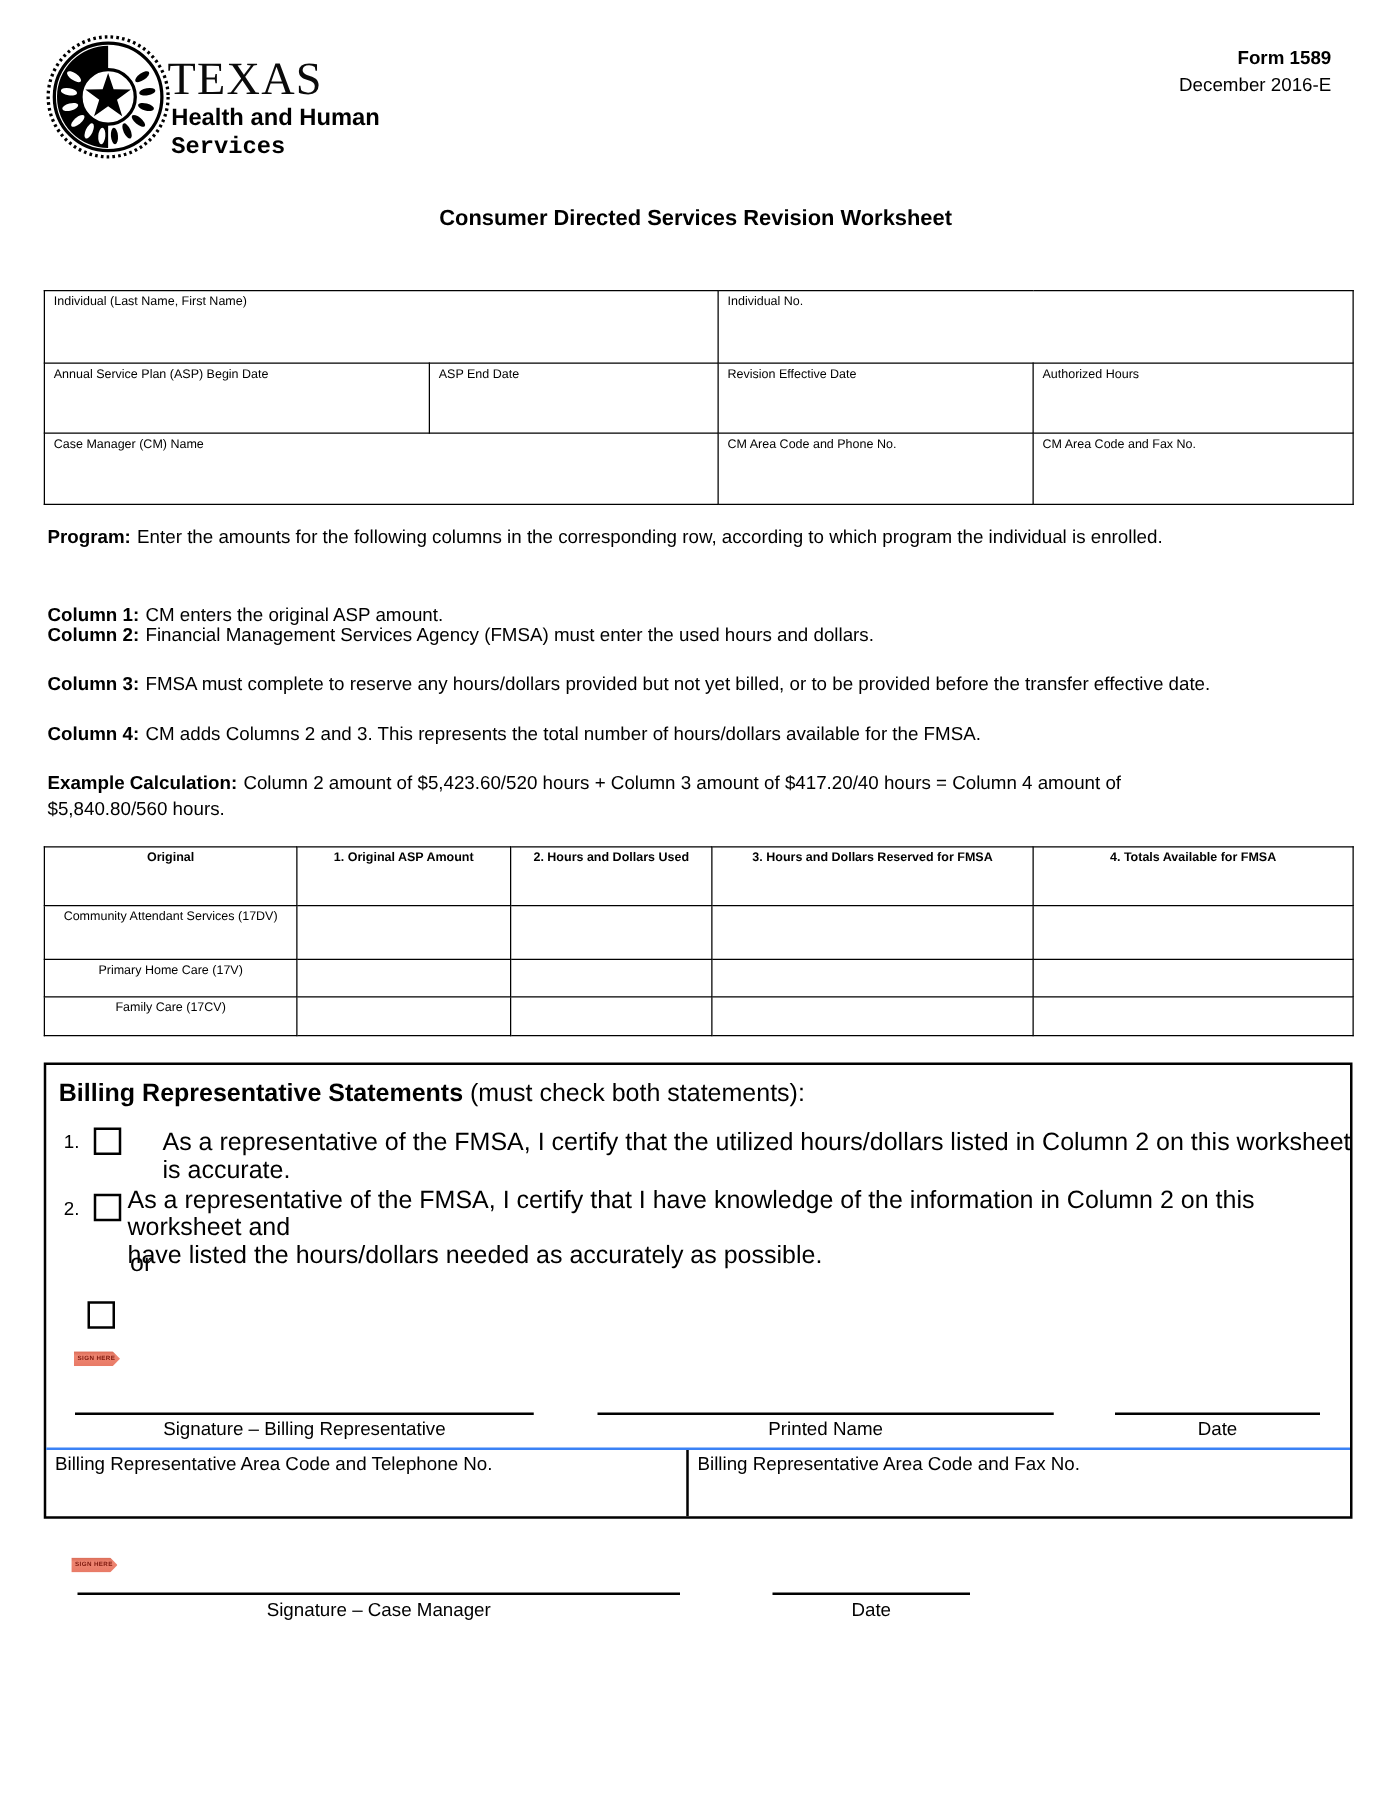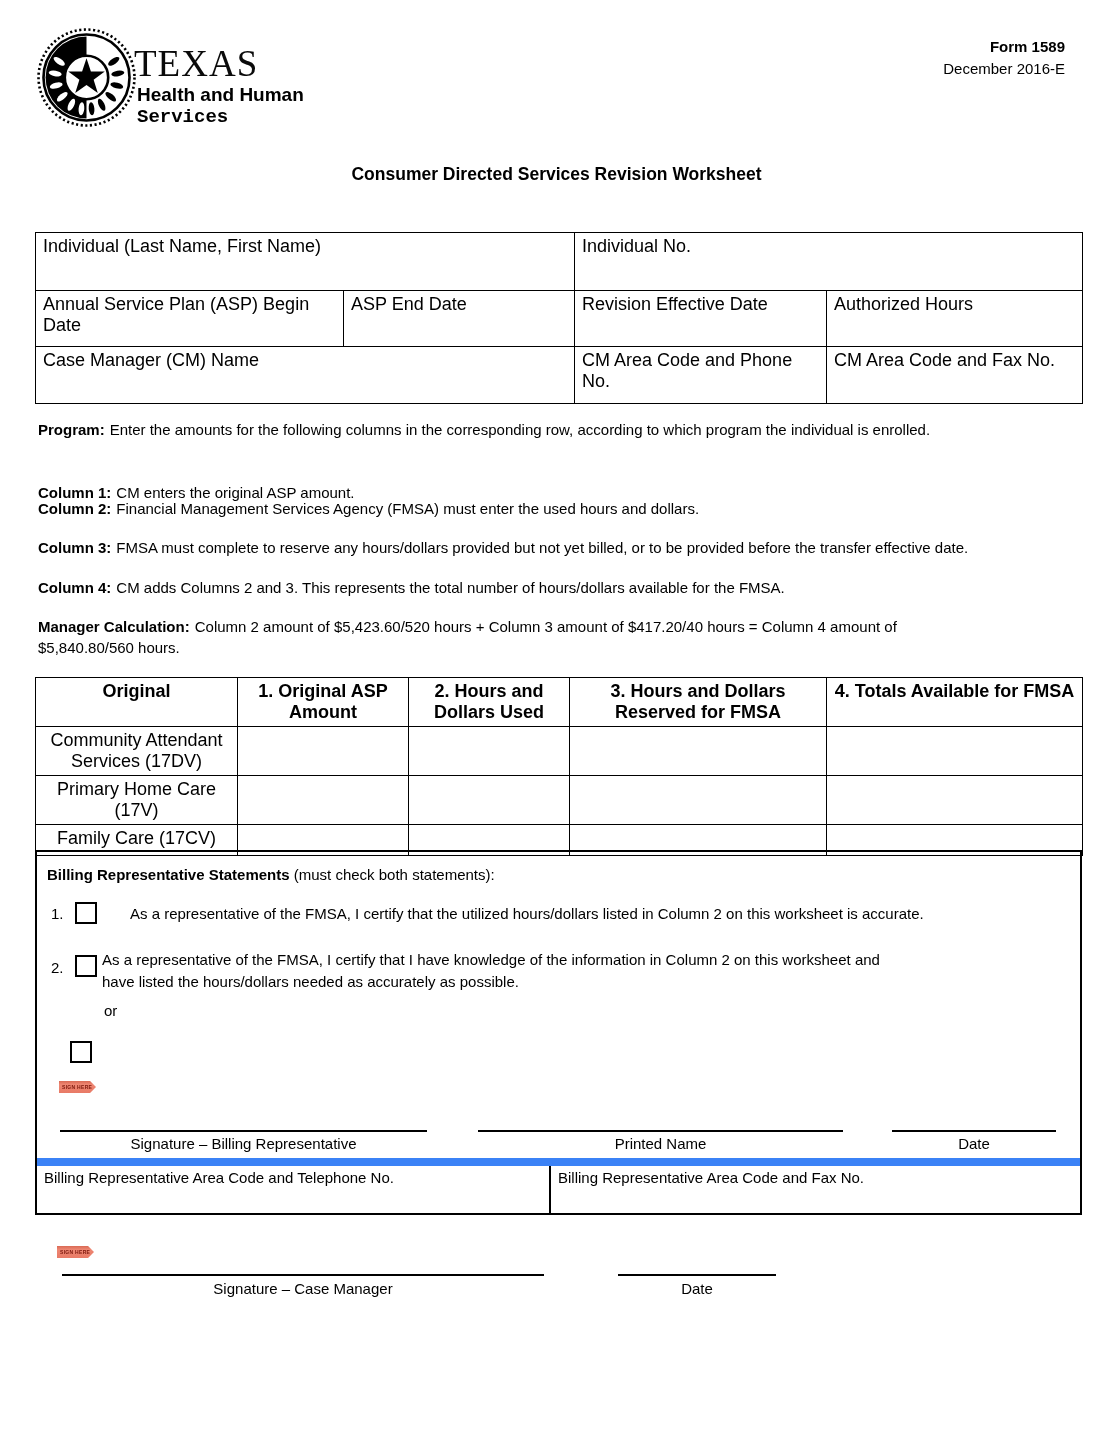--- a/index.html
+++ b/index.html
@@ -16,41 +16,41 @@
   .brand-sub { position:absolute; left:137px; font-size:19px; font-weight:bold; line-height:22px; }
   .formnum { position:absolute; right:48px; top:36px; text-align:right; font-size:15px; line-height:22px; }
   .formnum .b { font-weight:bold; }
 
   .page-title { position:absolute; left:0; top:164px; width:1113px; text-align:center;
                 font-size:17.5px; font-weight:bold; }
 
   
   table.frm { border-collapse:collapse; table-layout:fixed; }
   table.frm, table.frm td, table.frm th { border:1.8px solid #000; }
-  table.frm td, table.frm th { font-size:18px; padding:3px 7px; vertical-align:top; overflow:hidden; }
+  table.frm td, table.frm th { font-size:10px; padding:3px 7px; vertical-align:top; overflow:hidden; }
   .info-tbl { position:absolute; left:35px; top:232px; width:1047px; }
   .prog-tbl { position:absolute; left:35px; top:677px; width:1047px; }
   .prog-tbl th { text-align:center; vertical-align:middle; font-weight:bold; padding:2px 4px; }
   .prog-tbl td { text-align:center; vertical-align:middle; padding:2px 4px; }
 
   
   .para { position:absolute; left:38px; font-size:15px; line-height:21px; }
   .para .lead { font-weight:bold; margin-right:5px; }
 
   
   .bill-box { position:absolute; left:35px; top:850px; width:1047px; height:365px;
               border:2px solid #000; box-sizing:border-box; }
-  .bill-box .txt { position:absolute; font-size:15px; line-height:22px; }
+  .bill-box .txt { position:absolute; font-size:20px; line-height:22px; }
   .chk { position:absolute; width:18px; height:18px; border:2px solid #000; background:#fff; }
   .num { position:absolute; font-size:15px; }
 
   .sigline { position:absolute; height:0; border-bottom:2px solid #000; }
   .siglabel { position:absolute; font-size:15px; text-align:center; }
 
-  .bill-bottom { position:absolute; left:0; right:0; top:306px; bottom:0; border-top:8px solid #3b82f6; }
+  .bill-bottom { position:absolute; left:0; right:0; top:306px; bottom:0; border-top:2px solid #3b82f6; }
   .bill-bottom .cell2 { position:absolute; left:512px; top:0; bottom:0; right:0; border-left:2px solid #000; }
   .bill-bottom .lbl { font-size:15px; padding:3px 7px; }
 
   
   .sign-tag { position:absolute; width:37px; height:12px;
               clip-path:polygon(0 0, 84% 0, 100% 50%, 84% 100%, 0 100%);
               background:linear-gradient(#d96a55, #ee8672 30%, #e87a66);
               display:flex; align-items:center; }
   .sign-tag span { font-size:5px; font-weight:bold; color:#7c170c; padding-left:3px; letter-spacing:.3px; }
 </style>
@@ -129,21 +129,21 @@
 <div class="para" style="top:498px; width:1010px;">
   <span class="lead">Column 2:</span><span>Financial Management Services Agency (FMSA) must enter the used hours and dollars.</span>
 </div>
 <div class="para" style="top:537px; width:1030px;">
   <span class="lead">Column 3:</span><span>FMSA must complete to reserve any hours/dollars provided but not yet billed, or to be provided before the transfer effective date.</span>
 </div>
 <div class="para" style="top:577px; width:1010px;">
   <span class="lead">Column 4:</span><span>CM adds Columns 2 and 3. This represents the total number of hours/dollars available for the FMSA.</span>
 </div>
 <div class="para" style="top:616px; width:1010px;">
-  <div><span class="lead">Manager Calculation:</span><span>Column 2 amount of $5,423.60/520 hours + Column 3 amount of $417.20/40 hours = Column 4 amount of</span></div>
+  <div><span class="lead">Example Calculation:</span><span>Column 2 amount of $5,423.60/520 hours + Column 3 amount of $417.20/40 hours = Column 4 amount of</span></div>
   <div><span>$5,840.80/560 hours.</span></div>
 </div>
 
 <table class="frm prog-tbl">
   <colgroup>
       <col style="width:202px">
       <col style="width:171px">
       <col style="width:161px">
       <col style="width:257px">
       <col style="width:256px">

